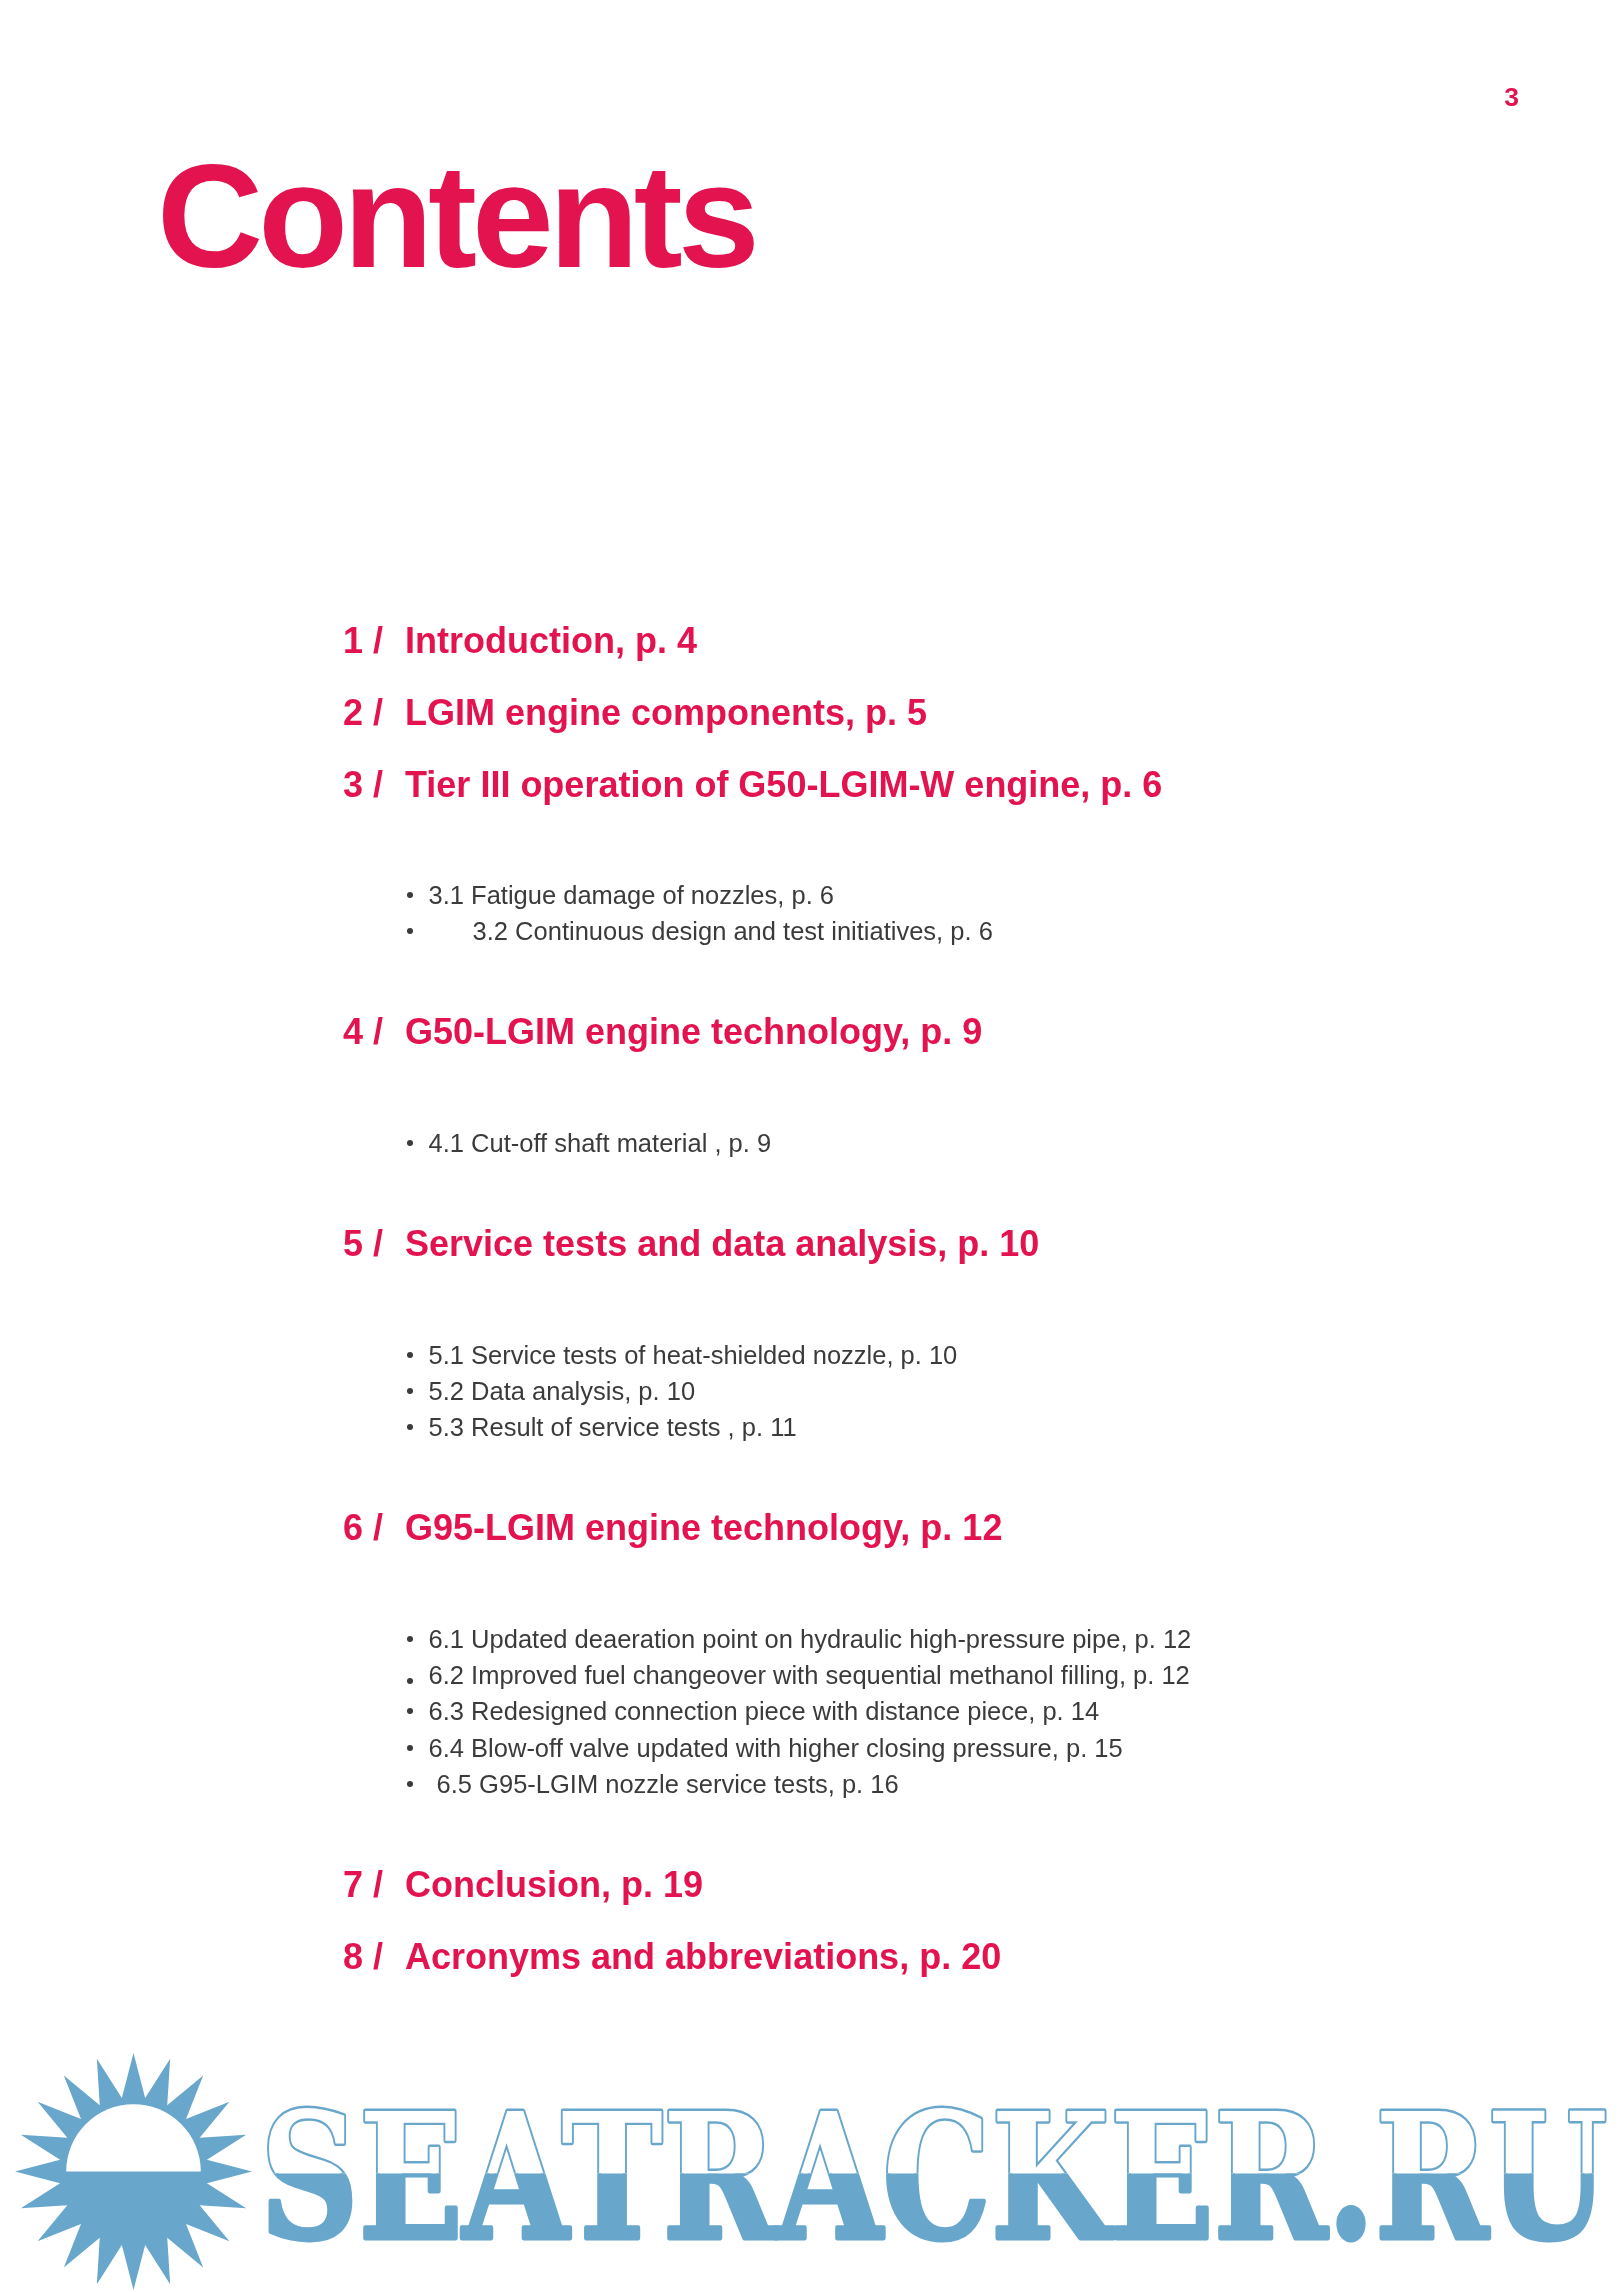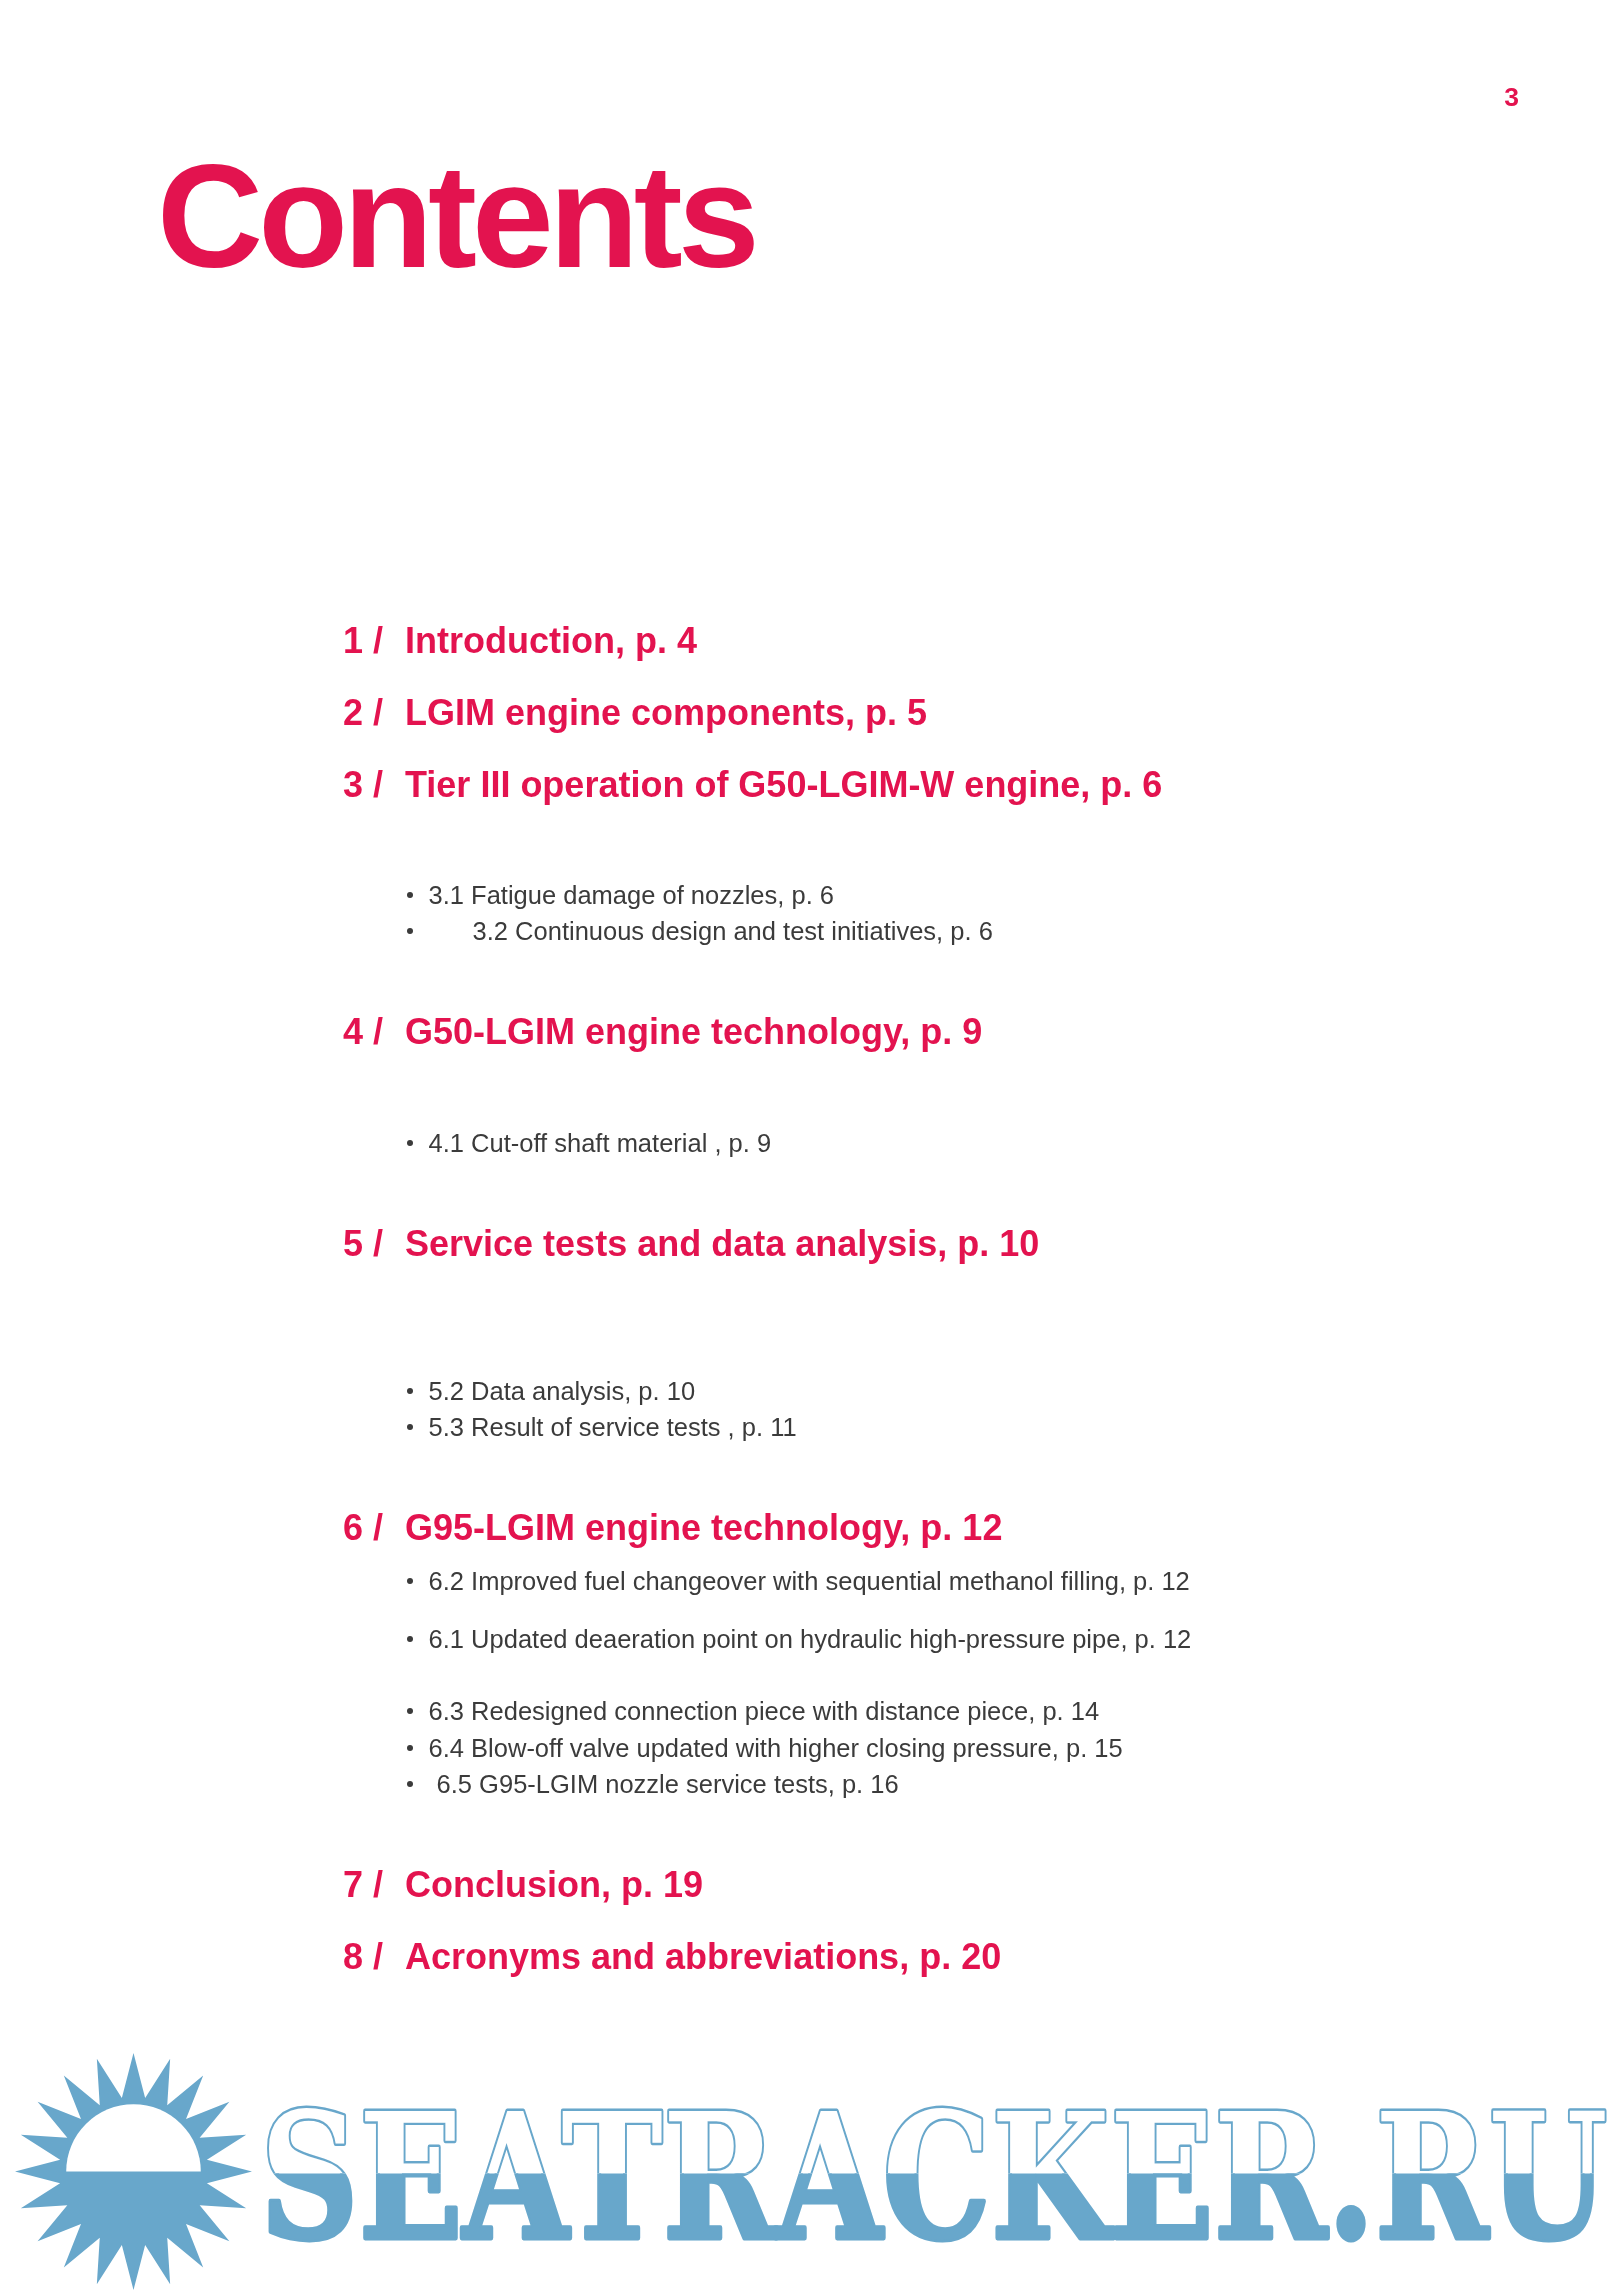--- a/index.html
+++ b/index.html
@@ -163,37 +163,41 @@
         <span class="toc-label">G50-LGIM engine technology, p. 9</span>
       </div>
       <div class="toc-subrow" style="top: 1091px;">
         <span class="bullet"></span>
         <span>4.1 Cut-off shaft material , p. 9</span>
       </div>
       <div class="toc-row" style="top: 1224px;">
         <span class="toc-num">5 /</span>
         <span class="toc-label">Service tests and data analysis, p. 10</span>
       </div>
+      <div class="toc-subrow" style="top: 1303px;">
+        <span class="bullet"></span>
+        <span>5.1 Service tests of heat-shielded nozzle, p. 10</span>
+      </div>
       <div class="toc-subrow" style="top: 1339px;">
         <span class="bullet"></span>
         <span>5.2 Data analysis, p. 10</span>
       </div>
       <div class="toc-subrow" style="top: 1375px;">
         <span class="bullet"></span>
         <span>5.3 Result of service tests , p. 11</span>
       </div>
       <div class="toc-row" style="top: 1508px;">
         <span class="toc-num">6 /</span>
         <span class="toc-label">G95-LGIM engine technology, p. 12</span>
       </div>
       <div class="toc-subrow" style="top: 1587px;">
         <span class="bullet"></span>
         <span>6.1 Updated deaeration point on hydraulic high-pressure pipe, p. 12</span>
       </div>
-      <div class="toc-subrow" style="top: 1529px;">
+      <div class="toc-subrow" style="top: 1623px; align-items: center;">
         <span class="bullet"></span>
         <span>6.2 Improved fuel changeover with sequential methanol filling, p. 12</span>
       </div>
       <div class="toc-subrow" style="top: 1659px;">
         <span class="bullet"></span>
         <span>6.3 Redesigned connection piece with distance piece, p. 14</span>
       </div>
       <div class="toc-subrow" style="top: 1696px;">
         <span class="bullet"></span>
         <span>6.4 Blow-off valve updated with higher closing pressure, p. 15</span>

